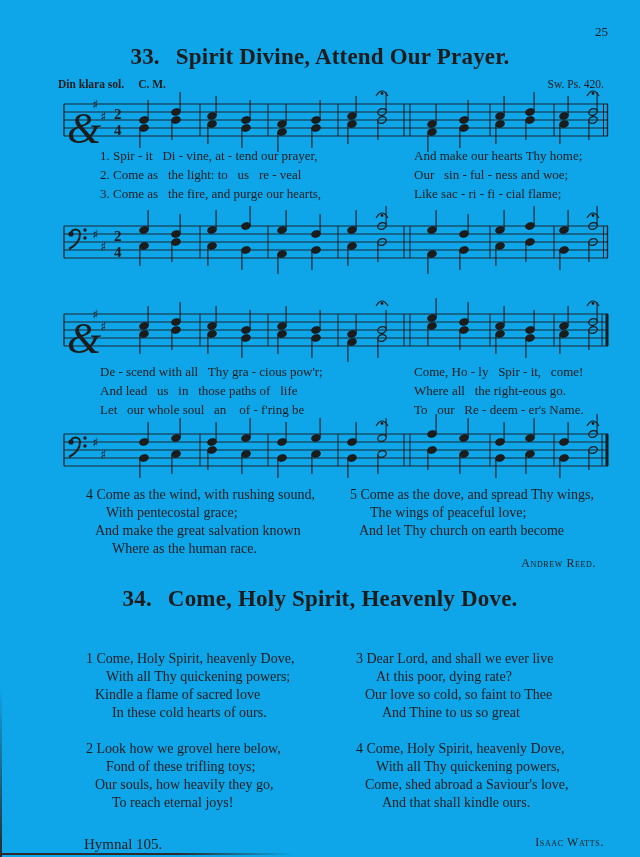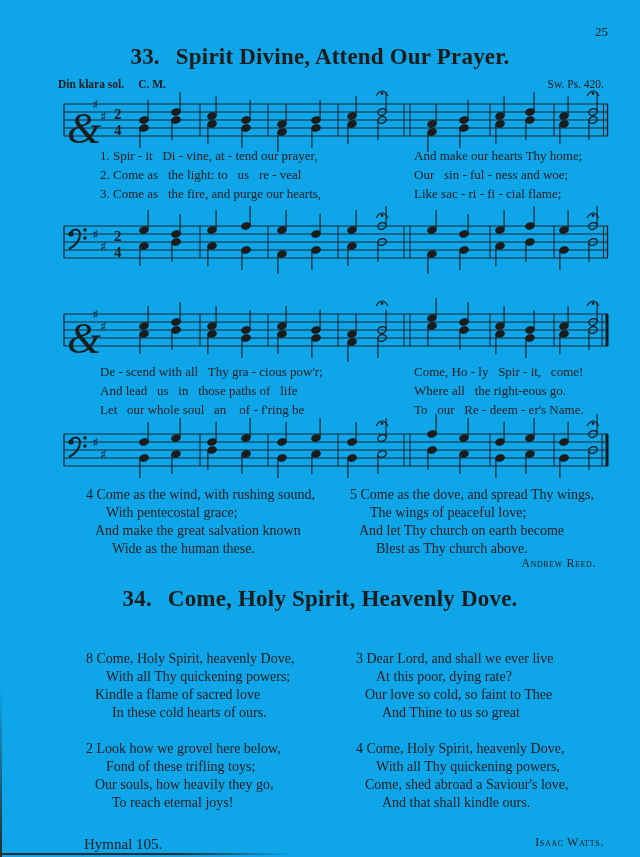--- a/index.html
+++ b/index.html
@@ -419,37 +419,36 @@
       <path d="M316 12 Q 322 2 328 12" fill="none" stroke="#1c1c1c" stroke-width="1.2"></path>
       <circle cx="322" cy="9.5" r="1.4" fill="#1c1c1c"></circle>
       <path d="M527 12 Q 533 2 539 12" fill="none" stroke="#1c1c1c" stroke-width="1.2"></path>
       <circle cx="533" cy="9.5" r="1.4" fill="#1c1c1c"></circle>
     </svg>
 
   <div class="verse" style="left:86px; top:486px">
     <p>4 Come as the wind, with rushing sound,</p>
     <p>With pentecostal grace;</p>
     <p>And make the great salvation known</p>
-    <p>Wide as the human these.</p>
+    <p>Where as the human race.</p>
   </div>
   <div class="verse" style="left:350px; top:486px">
     <p>5 Come as the dove, and spread Thy wings,</p>
     <p>The wings of peaceful love;</p>
     <p>And let Thy church on earth become</p>
-    <p>Blest as Thy church above.</p>
   </div>
 
   <div class="author author-33">Andrew Reed.</div>
 
   <div class="hymn-title" style="top:586px">
     <span class="num">34.</span><span>Come, Holy Spirit, Heavenly Dove.</span>
   </div>
 
   <div class="verse" style="left:86px; top:650px">
-    <p>8 Come, Holy Spirit, heavenly Dove,</p>
+    <p>1 Come, Holy Spirit, heavenly Dove,</p>
     <p>With all Thy quickening powers;</p>
     <p>Kindle a flame of sacred love</p>
     <p>In these cold hearts of ours.</p>
   </div>
   <div class="verse" style="left:356px; top:650px">
     <p>3 Dear Lord, and shall we ever live</p>
     <p>At this poor, dying rate?</p>
     <p>Our love so cold, so faint to Thee</p>
     <p>And Thine to us so great</p>
   </div>

